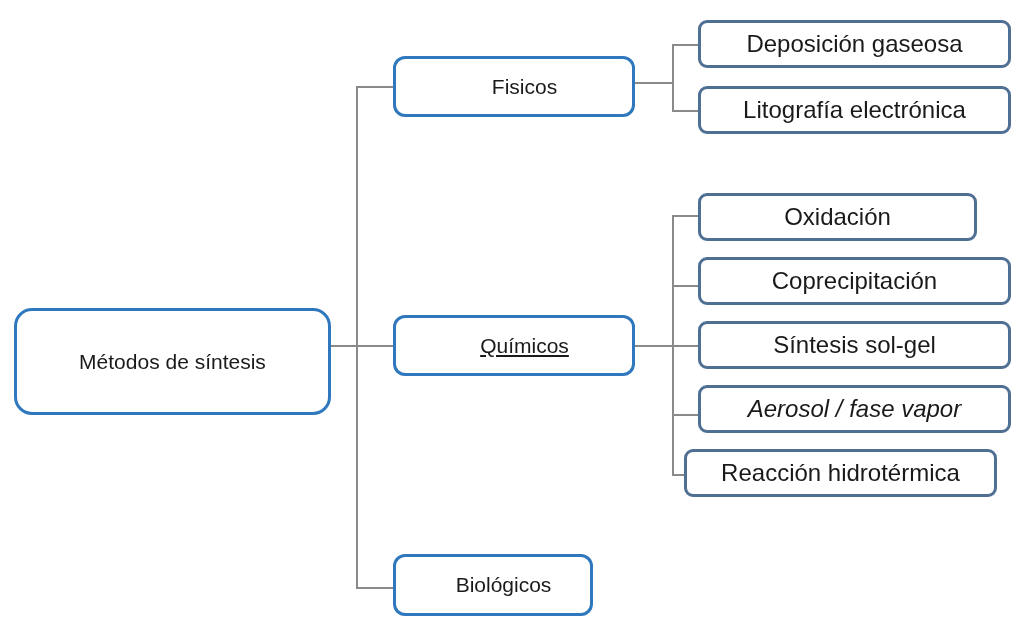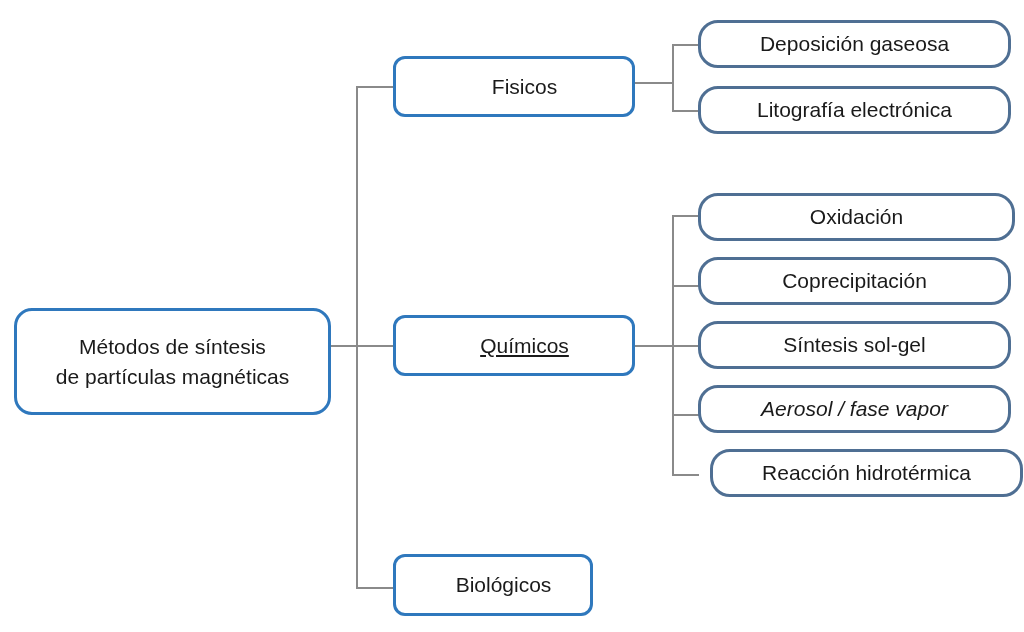--- a/index.html
+++ b/index.html
@@ -2,21 +2,21 @@
 <html><head>
 <meta charset="utf-8">
 <style>
   html, body { margin:0; padding:0; background:#ffffff; }
   body { width:1024px; height:632px; position:relative; overflow:hidden;
          font-family:"Liberation Sans", sans-serif; color:#1a1a1a; }
   .box { position:absolute; box-sizing:border-box; background:#ffffff;
          display:flex; align-items:center; justify-content:center; text-align:center; }
   .root { border:3px solid #2f78bd; border-radius:18px; font-size:21px; line-height:30px;margin-top:16px; }
   .mid  { border:3px solid #2f78bd; border-radius:12px; font-size:21px;padding-left:21px; }
-  .leaf { border:3px solid #4f6f93; border-radius:20px; font-size:21px; }
+  .leaf { border:3px solid #4f6f93; border-radius:9px; font-size:24px; }
   .line { position:absolute; background:#8a8a8a; }
   .h { height:1.5px; }
   .v { width:1.5px; }
 </style>
 </head>
 <body>
 
 <div class="line h" style="left:330px; top:345px; width:64px;"></div>
 <div class="line v" style="left:356px; top:86px; height:502px;"></div>
 <div class="line h" style="left:356px; top:86px; width:38px;"></div>
@@ -31,48 +31,47 @@
 <div class="line v" style="left:672px; top:215px; height:260px;"></div>
 <div class="line h" style="left:672px; top:215px; width:27px;"></div>
 <div class="line h" style="left:672px; top:285px; width:27px;"></div>
 <div class="line h" style="left:672px; top:345px; width:27px;"></div>
 <div class="line h" style="left:672px; top:414px; width:27px;"></div>
 <div class="line h" style="left:672px; top:474px; width:27px;"></div>
 
 <div class="box root" style="left:14px; top:292px; width:317px; height:107px;">
   <div>
     <div>Métodos de síntesis</div>
-    <div>de partículas magnéticas</div>
   </div>
 </div>
 
 <div class="box mid" style="left:393px; top:56px; width:242px; height:61px;">
   <span>Fisicos</span>
 </div>
 <div class="box mid" style="left:393px; top:315px; width:242px; height:61px;text-decoration:underline;">
   <span>Químicos</span>
 </div>
 <div class="box mid" style="left:393px; top:554px; width:200px; height:62px;">
   <span>Biológicos</span>
 </div>
 
 <div class="box leaf" style="left:698px; top:20px; width:313px; height:48px;">
   <span>Deposición gaseosa</span>
 </div>
 <div class="box leaf" style="left:698px; top:86px; width:313px; height:48px;">
   <span>Litografía electrónica</span>
 </div>
 
-<div class="box leaf" style="left:698px; top:193px; width:317px; height:48px;">
+<div class="box leaf" style="left:698px; top:193px; width:279px; height:48px;">
   <span>Oxidación</span>
 </div>
 <div class="box leaf" style="left:698px; top:257px; width:313px; height:48px;text-align:center;">
   <span>Coprecipitación</span>
 </div>
 <div class="box leaf" style="left:698px; top:321px; width:313px; height:48px;justify-content:center;">
   <span>Síntesis sol-gel</span>
 </div>
 <div class="box leaf" style="left:698px; top:385px; width:313px; height:48px;font-style:italic;">
   <span>Aerosol / fase vapor</span>
 </div>
-<div class="box leaf" style="left:710px; top:449px; width:313px; height:48px;justify-content:center;">
+<div class="box leaf" style="left:684px; top:449px; width:313px; height:48px;justify-content:center;">
   <span>Reacción hidrotérmica</span>
 </div>
 
 </body></html>

